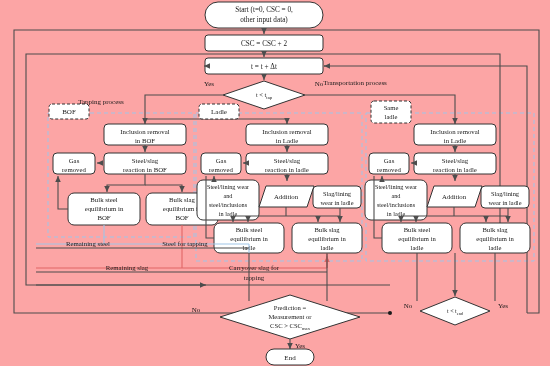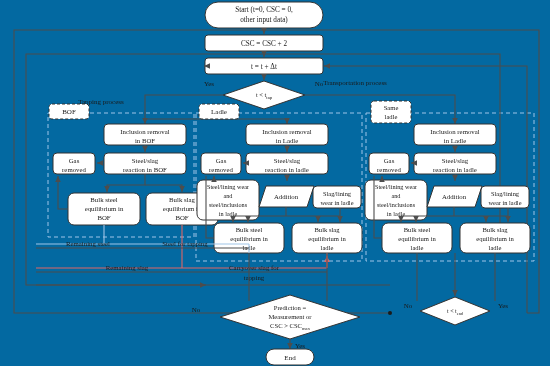--- a/index.html
+++ b/index.html
@@ -1,16 +1,16 @@
 <!DOCTYPE html>
 <html><head>
 <meta charset="utf-8">
 <style>
   html,body{margin:0;padding:0;background:#ffffff;}
-  #page{position:relative;width:550px;height:366px;background:#0369a1;
+  #page{position:relative;width:550px;height:366px;background:#fca5a5;
         font-family:"Liberation Serif",serif;overflow:hidden;}
   svg{position:absolute;left:0;top:0;width:550px;height:366px;}
   text{font-family:"Liberation Serif",serif;fill:#1a1a1a;}
 </style>
 </head>
 <body>
 
 <div id="page">
 <svg viewBox="0 0 550 366" xmlns="http://www.w3.org/2000/svg">
   <defs>

